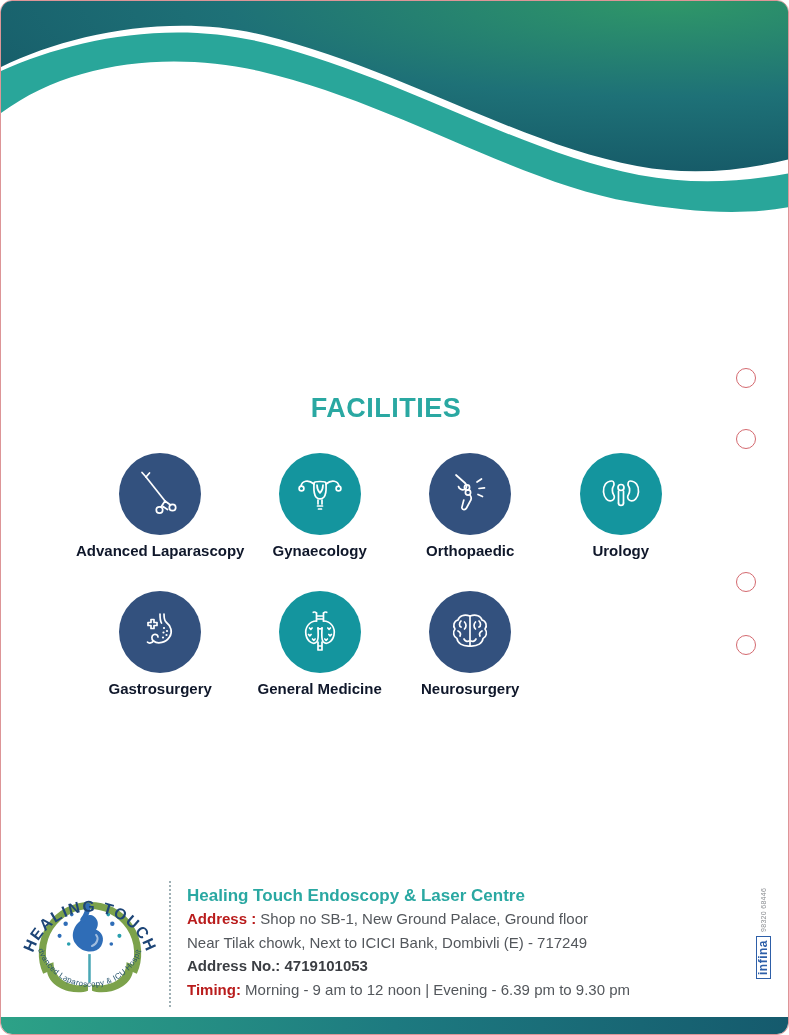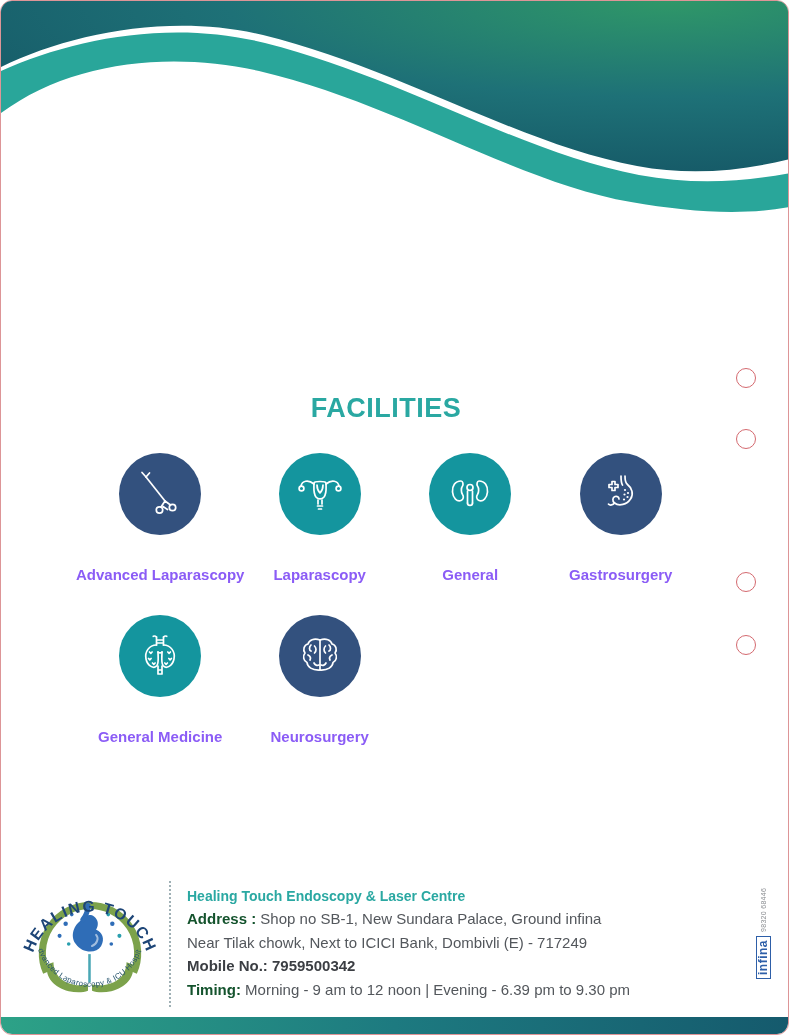--- a/index.html
+++ b/index.html
@@ -15,33 +15,33 @@
   }
   .fac-grid{
     position:absolute;top:452px;left:75px;width:620px;
     display:grid;grid-template-columns:repeat(4,1fr);row-gap:32px;justify-items:center;
   }
   .fac-card{display:flex;flex-direction:column;align-items:center;}
   .fac-circle{
     width:82px;height:82px;border-radius:50%;display:flex;align-items:center;justify-content:center;
   }
   .fac-circle svg{display:block;}
-  .fac-label{margin-top:31px;font-size:15px;font-weight:bold;color:#8b5cf6;white-space:nowrap;}
+  .fac-label{margin-top:7px;font-size:15px;font-weight:bold;color:#0f172a;white-space:nowrap;}
   .punch-hole{
     position:absolute;left:735px;width:18px;height:18px;border-radius:50%;
     border:1.5px solid #d4696f;background:transparent;
   }
   .footer{position:absolute;left:18px;top:874px;display:flex;align-items:flex-start;}
   .footer-logo{flex:0 0 auto;}
   .footer-divider{
     width:0;height:126px;border-left:2px dotted #9fb0b5;margin:6px 16px 0 8px;
   }
   .footer-text{padding-top:10px;font-size:15px;color:#53575c;line-height:23.5px;}
-  .clinic-name{color:#2aa8a2;font-weight:bold;font-size:14px;line-height:22px;}
-  .lbl{font-weight:bold;color:#14532d;}
+  .clinic-name{color:#2aa8a2;font-weight:bold;font-size:17px;line-height:22px;}
+  .lbl{font-weight:bold;color:#b91c1c;}
   .mobile-line{font-weight:bold;color:#3b3e43;}
   .bottom-bar{
     position:absolute;left:0;right:0;bottom:0;height:17px;
     background:linear-gradient(90deg,#2da287 0%,#1d7a80 50%,#155a6d 100%);
     border-radius:0 0 11px 11px;
   }
   .print-brand{
     position:absolute;left:719px;top:928px;width:86px;height:14px;
     transform:rotate(-90deg);transform-origin:43px 7px;
     display:flex;align-items:center;gap:4px;white-space:nowrap;
@@ -95,35 +95,49 @@
               <path d="M18,13 C18,11 30,11 30,13 C30,19 31,23 28,27 C26,29.5 22,29.5 20,27 C17,23 18,19 18,13 Z"></path>
               <path d="M18,14 C12,9 6,11 5,16"></path>
               <circle cx="5.5" cy="18.5" r="2.4"></circle>
               <path d="M30,14 C36,9 42,11 43,16"></path>
               <circle cx="42.5" cy="18.5" r="2.4"></circle>
               <path d="M21,15 C21,19 22,21 24,23 C26,21 27,19 27,15"></path>
               <path d="M22,30 L22,34 M26,30 L26,34 M21.5,36 L26.5,36 M22.5,39 L25.5,39"></path>
             </svg>
           </span>
         </div>
-      <div class="fac-label">Laparascopy</div>
+      <div class="fac-label">Gynaecology</div>
+    </div>
+    <div class="fac-card">
+      <div class="fac-circle" style="background: rgb(51, 81, 126);">
+          <span>
+            <svg width="48" height="48" viewBox="0 0 48 48" fill="none" stroke="#ffffff" stroke-width="1.7" stroke-linecap="round" stroke-linejoin="round">
+              <path d="M10,5 L19,13 C21.5,15.2 21,18.5 18.5,19.5 C16,20.5 13,19 12.5,16.5"></path>
+              <circle cx="21" cy="17.5" r="2.6"></circle>
+              <circle cx="22" cy="22.5" r="2.6"></circle>
+              <path d="M24,25 C25.5,27 25.5,29.5 24,31.5 L20.5,38 C19.3,40.3 16.3,40 15.8,37.6 L17.8,30"></path>
+              <path d="M31,12 L35.5,9 M33,18.5 L38.5,17.8 M32,24.5 L36.5,26.5"></path>
+            </svg>
+          </span>
+        </div>
+      <div class="fac-label">Orthopaedic</div>
     </div>
     <div class="fac-card">
       <div class="fac-circle" style="background: rgb(20, 149, 158);">
           <span>
             <svg width="48" height="48" viewBox="0 0 48 48" fill="none" stroke="#ffffff" stroke-width="1.7" stroke-linecap="round" stroke-linejoin="round">
               <path d="M15,11 C9,11 6,16 6.5,22 C7,28 11,32 15,30.5 C17.5,29.5 18,26.5 16.5,24.5 C15,22.5 15,18 16.5,16 C17.5,14.5 17,11 15,11 Z"></path>
               <path d="M33,11 C39,11 42,16 41.5,22 C41,28 37,32 33,30.5 C30.5,29.5 30,26.5 31.5,24.5 C33,22.5 33,18 31.5,16 C30.5,14.5 31,11 33,11 Z"></path>
               <circle cx="24" cy="17.5" r="3"></circle>
               <path d="M21.5,21 L21.5,33 M26.5,21 L26.5,33"></path>
               <path d="M21.5,33 C21.5,36.2 26.5,36.2 26.5,33"></path>
             </svg>
           </span>
         </div>
-      <div class="fac-label">General</div>
+      <div class="fac-label">Urology</div>
     </div>
     <div class="fac-card">
       <div class="fac-circle" style="background: rgb(51, 81, 126);">
           <span>
             <svg width="48" height="48" viewBox="0 0 48 48" fill="none" stroke="#ffffff" stroke-width="1.7" stroke-linecap="round" stroke-linejoin="round">
               <path d="M28,6 C28,10 28,12 30,14 C35,18 37,24 33.5,29 C30,34.5 22,36.5 17.5,33 C15,31 15.5,27.5 18,26.5 C20,25.8 22,27 22,29"></path>
               <path d="M24,6 C24,10 24,13 25.5,15"></path>
               <path d="M17.5,33 C16,35.2 13,35.6 11.5,34.2"></path>
               <path d="M12,14.5 L15,14.5 L15,11.5 L18,11.5 L18,14.5 L21,14.5 L21,17.5 L18,17.5 L18,20.5 L15,20.5 L15,17.5 L12,17.5 Z"></path>
               <circle cx="28" cy="20" r="1.1" fill="#fff" stroke="none"></circle>
@@ -211,26 +225,26 @@
         <text font-family="Liberation Sans, sans-serif" font-size="7.8" fill="#27556e" letter-spacing=".3">
           <textPath href="#arcBot" startOffset="50%" text-anchor="middle">Advanced Laparoscopy &amp; ICU Hospital</textPath>
         </text>
       </svg>
     </div>
     <div class="footer-divider"></div>
     <div class="footer-text">
       <div class="clinic-name" style="color: rgb(42, 168, 162);">Healing Touch Endoscopy &amp; Laser Centre</div>
       <div>
         <span class="lbl">Address :</span>
-        <span>Shop no SB-1, New Sundara Palace, Ground infina</span>
+        <span>Shop no SB-1, New Ground Palace, Ground floor</span>
       </div>
       <div>Near Tilak chowk, Next to ICICI Bank, Dombivli (E) - 717249</div>
       <div class="mobile-line">
-        <span>Mobile No.:</span>
-        <span>7959500342</span>
+        <span>Address No.:</span>
+        <span>4719101053</span>
       </div>
       <div>
         <span class="lbl">Timing:</span>
         <span>Morning - 9 am to 12 noon | Evening - 6.39 pm to 9.30 pm</span>
       </div>
     </div>
   </div>
 
   <div class="print-brand">
     <span class="infina-name">infina</span>

